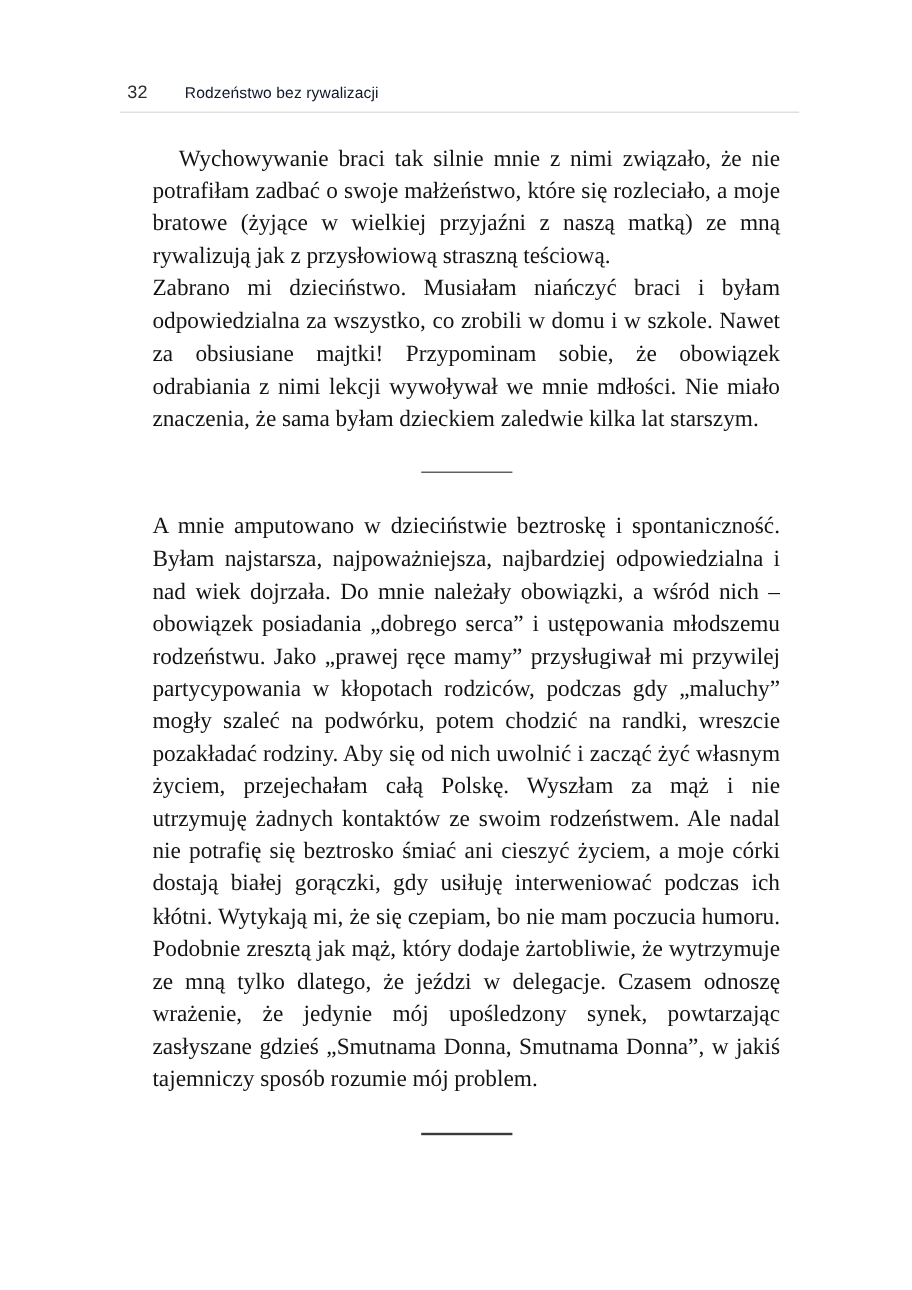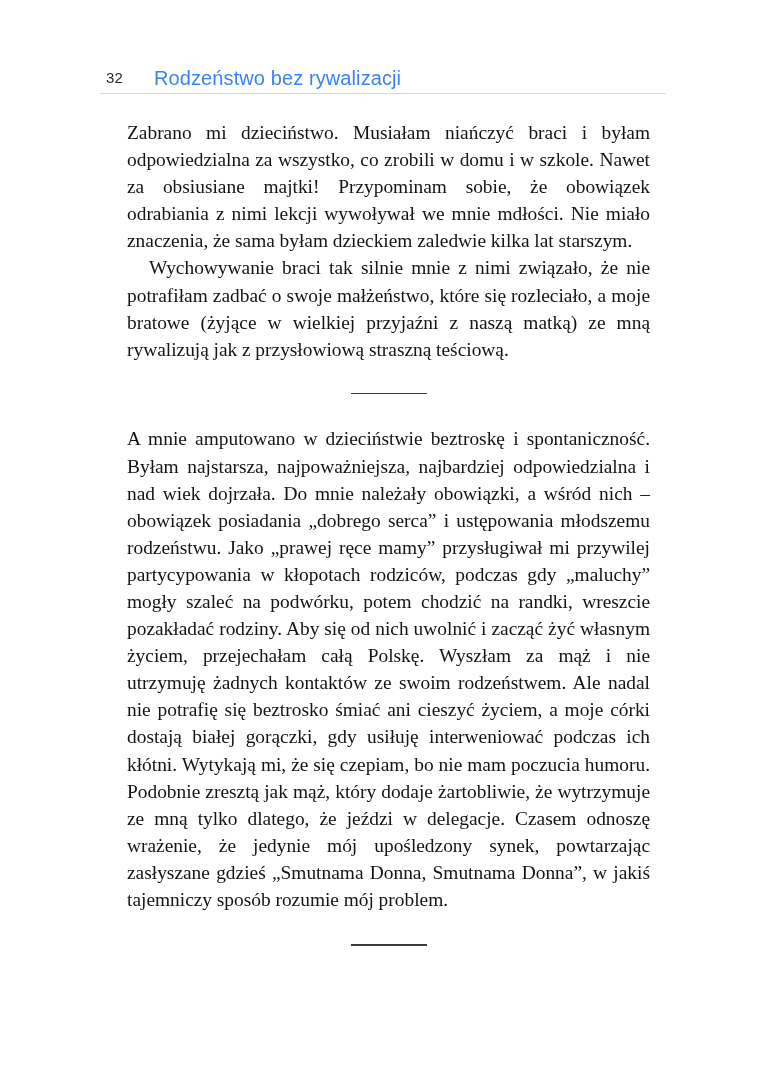--- a/index.html
+++ b/index.html
@@ -37,22 +37,22 @@
     font-family: "Liberation Sans", "DejaVu Sans", sans-serif;
     font-size: 15px;
     color: #2b2b2b;
     letter-spacing: 0.2px;
     line-height: 20px;
     width: 48px;
     flex: 0 0 48px;
   }
   .head-title {
     font-family: "Liberation Sans", "DejaVu Sans", sans-serif;
-    font-size: 20px;
-    color: #3b82f6;
+    font-size: 13px;
+    color: #0f172a;
     line-height: 20px;
     letter-spacing: 0.1px;
     white-space: nowrap;
   }
   .head-rule {
     position: absolute;
     left: 100px;
     top: 93px;
     width: 566px;
     height: 1px;
@@ -104,23 +104,23 @@
 <div class="page">
 
   <div class="running-head">
     <span class="folio">32</span>
     <span class="head-title">Rodzeństwo bez rywalizacji</span>
   </div>
   <div class="head-rule"></div>
 
   <div class="textblock">
 
+    <p class="para indent">Wychowywanie braci tak silnie mnie z nimi związało, że nie potrafiłam zadbać o swoje małżeństwo, które się rozleciało, a moje bratowe (żyjące w wielkiej przyjaźni z naszą matką) ze mną rywalizują jak z przysłowiową straszną teściową.</p>
+
     <p class="para">Zabrano mi dzieciństwo. Musiałam niańczyć braci i byłam odpowiedzialna za wszystko, co zrobili w domu i w szkole. Nawet za obsiusiane majtki! Przypominam sobie, że obowią­zek odrabiania z nimi lekcji wywoływał we mnie mdłości. Nie miało znaczenia, że sama byłam dzieckiem zaledwie kilka lat starszym.</p>
-
-    <p class="para indent">Wychowywanie braci tak silnie mnie z nimi związało, że nie potrafiłam zadbać o swoje małżeństwo, które się rozleciało, a moje bratowe (żyjące w wielkiej przyjaźni z naszą matką) ze mną rywalizują jak z przysłowiową straszną teściową.</p>
 
     <div class="gap-before-rule-1"></div>
     <div class="divider-wrap">
       <div class="divider"></div>
     </div>
     <div class="gap-after-rule-1"></div>
 
     <p class="para">A mnie amputowano w dzieciństwie beztroskę i spontanicz­ność. Byłam najstarsza, najpoważniejsza, najbardziej odpo­wiedzialna i nad wiek dojrzała. Do mnie należały obowiązki, a wśród nich – obowiązek posiadania „dobrego serca” i ustę­powania młodszemu rodzeństwu. Jako „prawej ręce mamy” przysługiwał mi przywilej partycypowania w kłopotach ro­dziców, podczas gdy „maluchy” mogły szaleć na podwórku, potem chodzić na randki, wreszcie pozakładać rodziny. Aby się od nich uwolnić i zacząć żyć własnym życiem, przejecha­łam całą Polskę. Wyszłam za mąż i nie utrzymuję żadnych kontaktów ze swoim rodzeństwem. Ale nadal nie potrafię się beztrosko śmiać ani cieszyć życiem, a moje córki dostają białej gorączki, gdy usiłuję interweniować podczas ich kłótni. Wytykają mi, że się czepiam, bo nie mam poczucia humoru. Podobnie zresztą jak mąż, który dodaje żartobliwie, że wy­trzymuje ze mną tylko dlatego, że jeździ w delegacje. Czasem odnoszę wrażenie, że jedynie mój upośledzony synek,  po­wtarzając zasłyszane gdzieś „Smutnama Donna, Smutnama Donna”,  w jakiś tajemniczy sposób rozumie mój problem.</p>
 
     <div class="gap-before-rule-2"></div>

